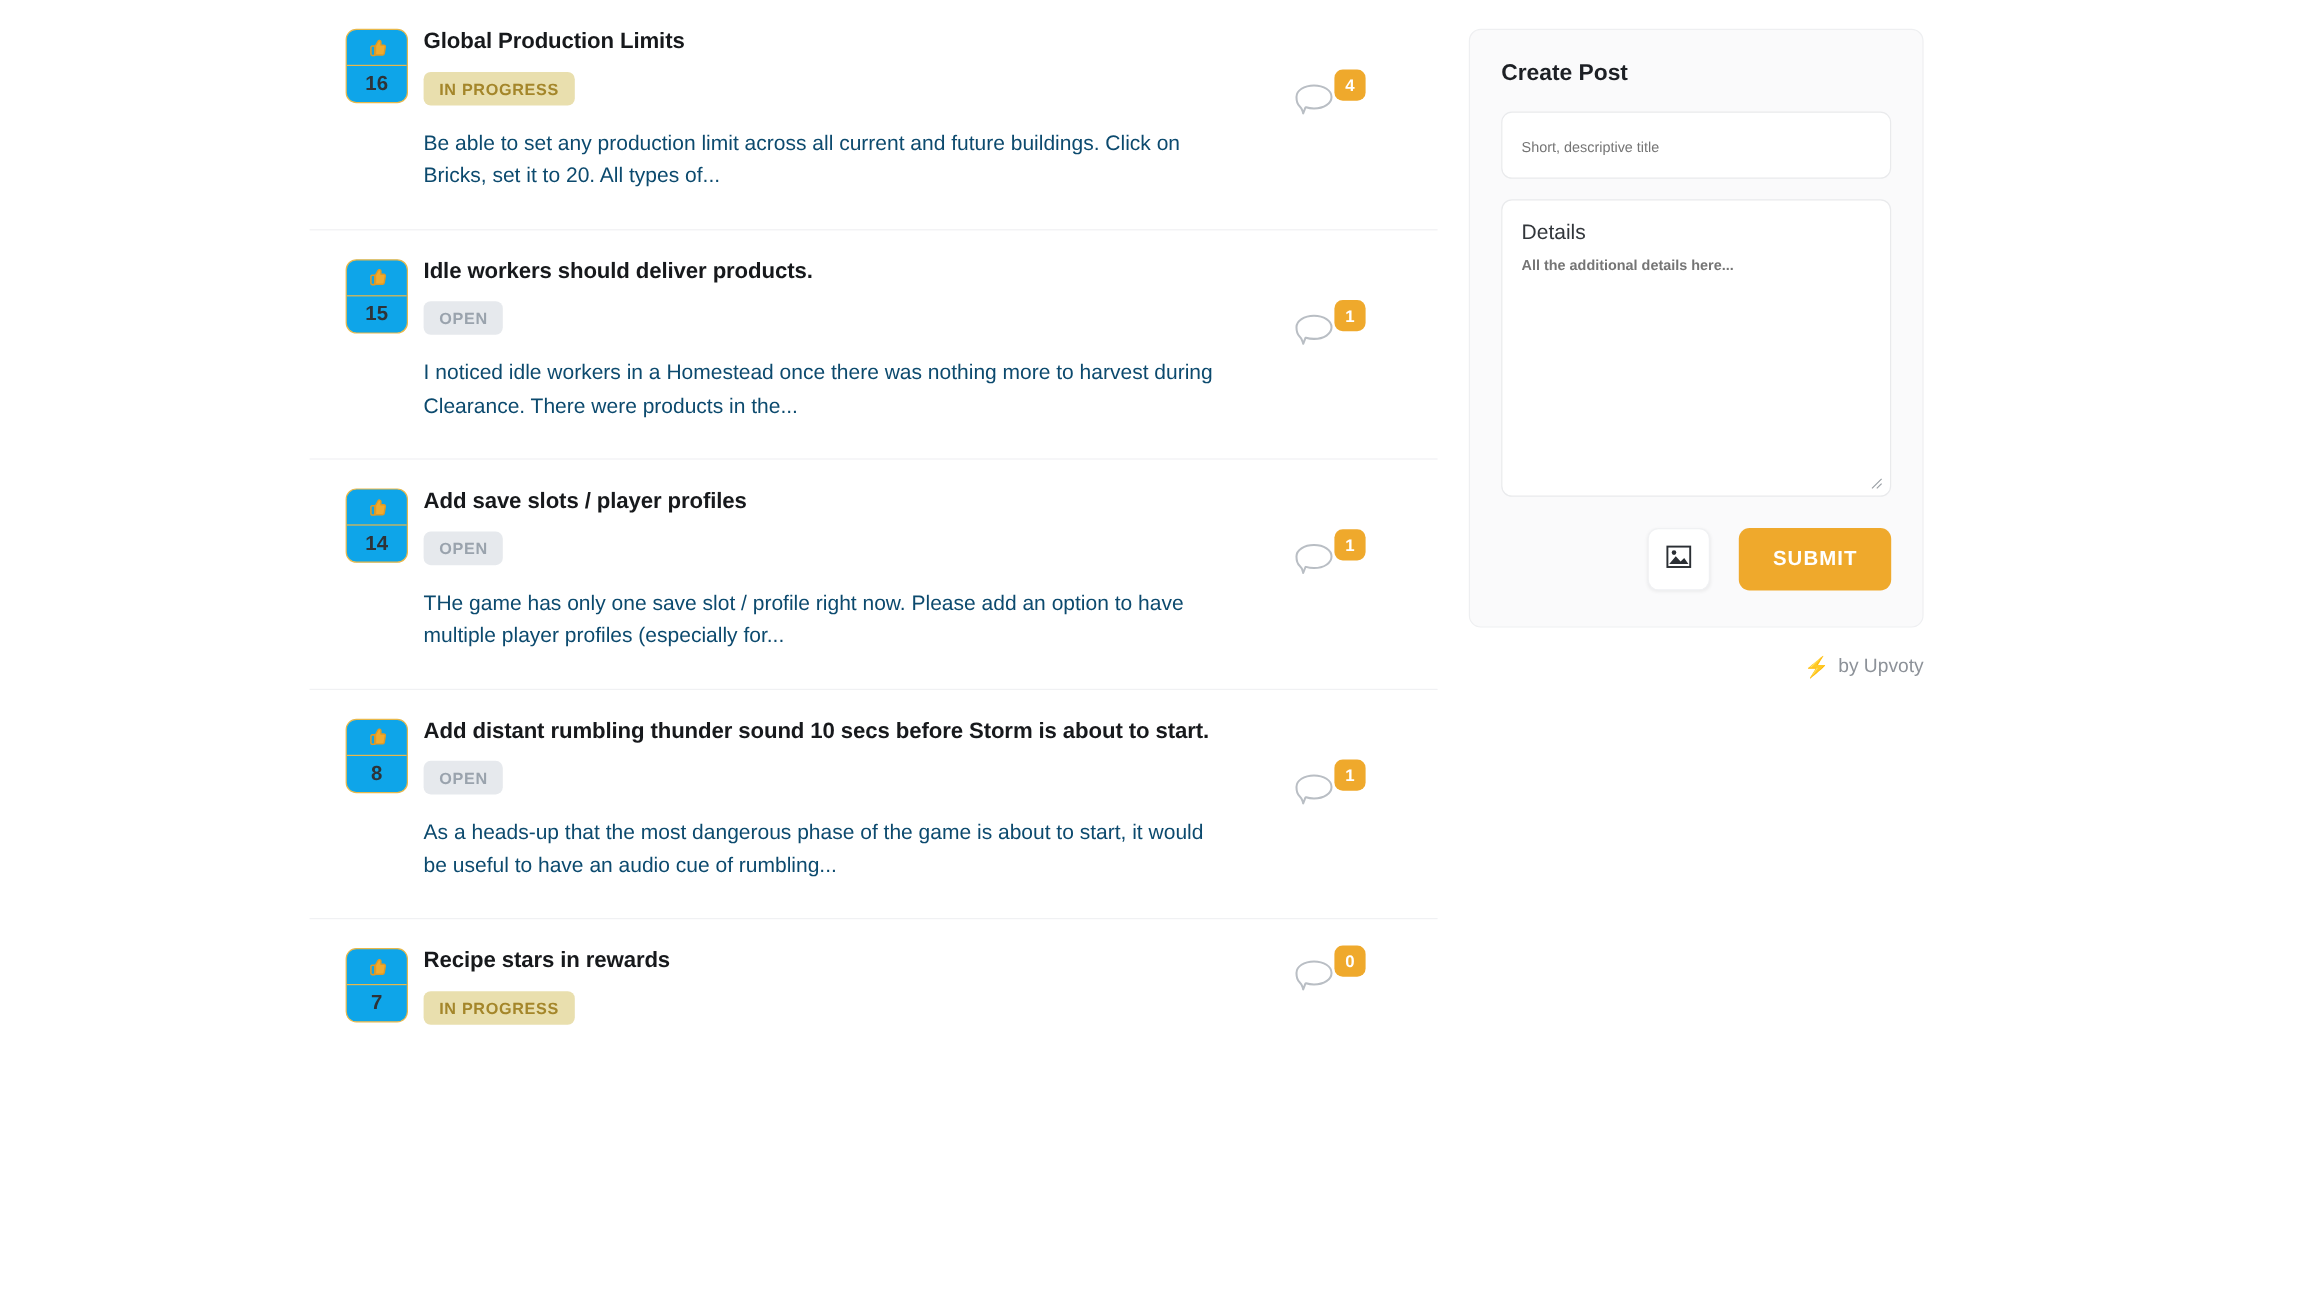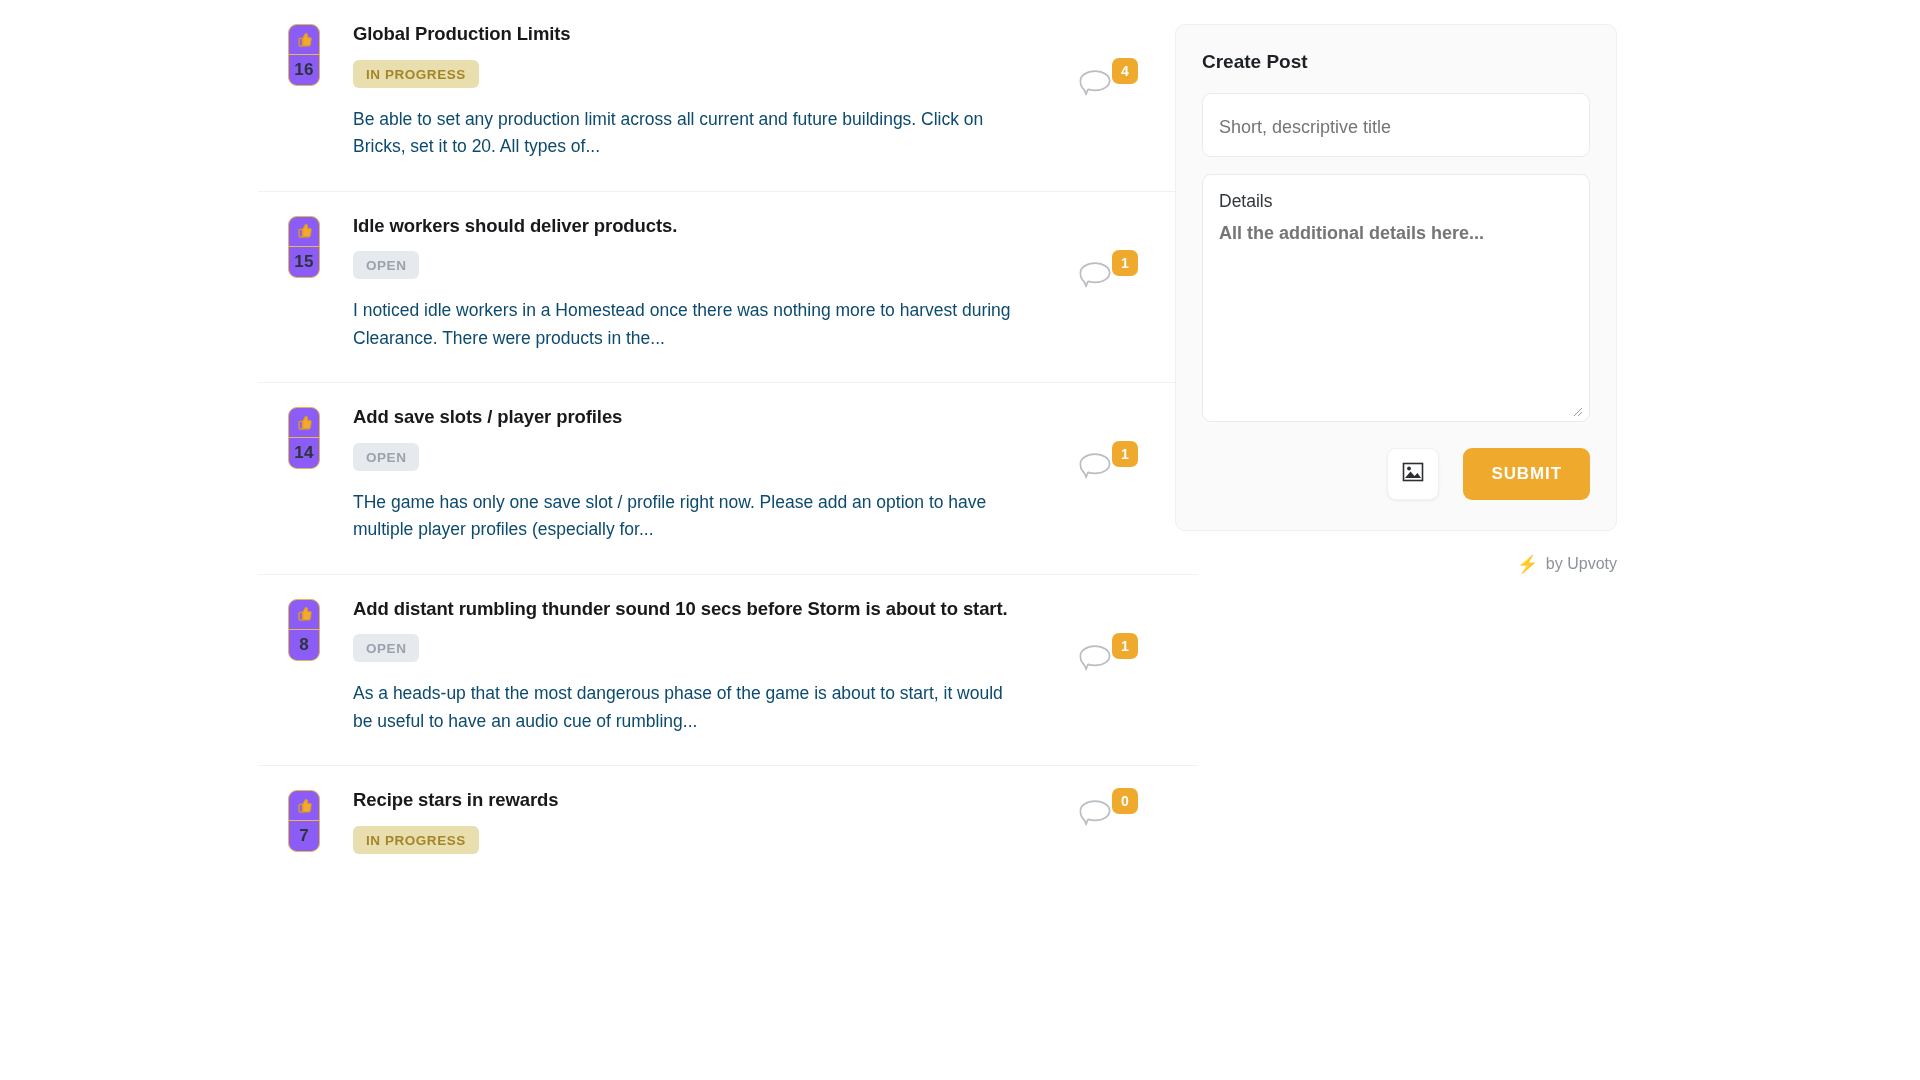--- a/index.html
+++ b/index.html
@@ -36,24 +36,24 @@
   .post:last-child { border-bottom: none; }
 
   
   .vote-col {
     flex: 0 0 auto;
     width: 62px;
     padding-left: 30px;
     padding-top: 2px;
   }
   .vote-box {
-    width: 32px;
+    width: 52px;
     border: 1px solid #e8b84a;
     border-radius: 9px;
-    background: #8b5cf6;
+    background: #0ea5e9;
     overflow: hidden;
     cursor: pointer;
     user-select: none;
   }
   .vote-thumb {
     height: 30px;
     display: flex;
     align-items: center;
     justify-content: center;
     border-bottom: 1px solid #e8b84a;
@@ -132,23 +132,23 @@
     font-size: 14px;
     font-weight: 700;
     display: flex;
     align-items: center;
     justify-content: center;
   }
 
   
   .right-col {
     position: absolute;
-    left: 1175px;
+    left: 1224px;
     top: 24px;
-    width: 442px;
+    width: 379px;
   }
   .create-card {
     background: #fafafb;
     border: 1px solid #eeeff1;
     border-radius: 10px;
     padding: 26px 26px 30px 26px;
   }
   .create-title {
     font-size: 19px;
     font-weight: 700;
@@ -164,21 +164,21 @@
     position: relative;
     cursor: text;
   }
   .field-label {
     font-size: 17.5px;
     color: #32363b;
     line-height: 1.4;
   }
   .field-input {
     margin-top: 7px;
-    font-size: 18px;
+    font-size: 12px;
     color: #737373;
     line-height: 1.4;
     background: transparent;
     border: none;
     outline: none;
     width: 100%;
     font-family: "Liberation Sans", sans-serif;
     padding: 0;
   }
   .field.details { height: 248px; }

